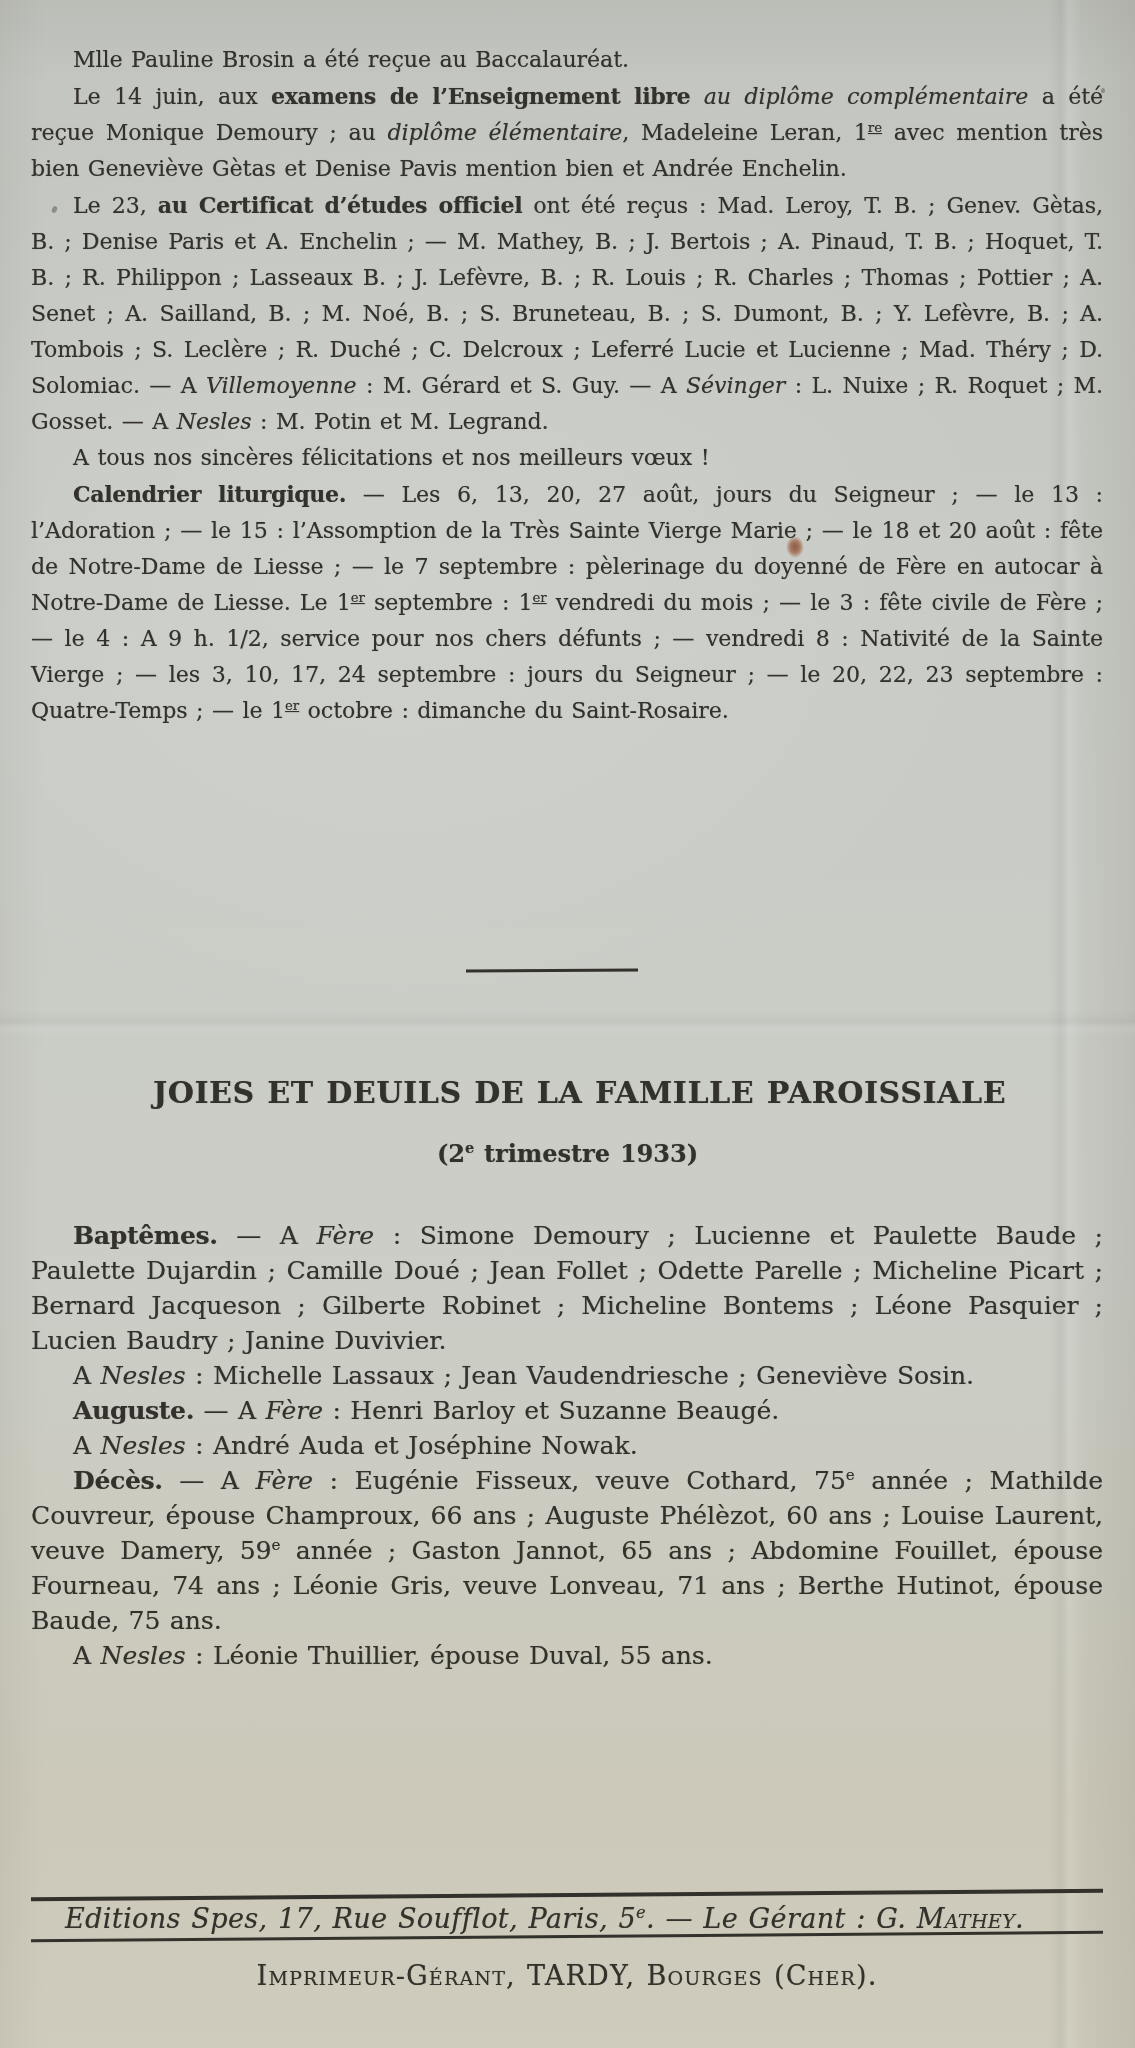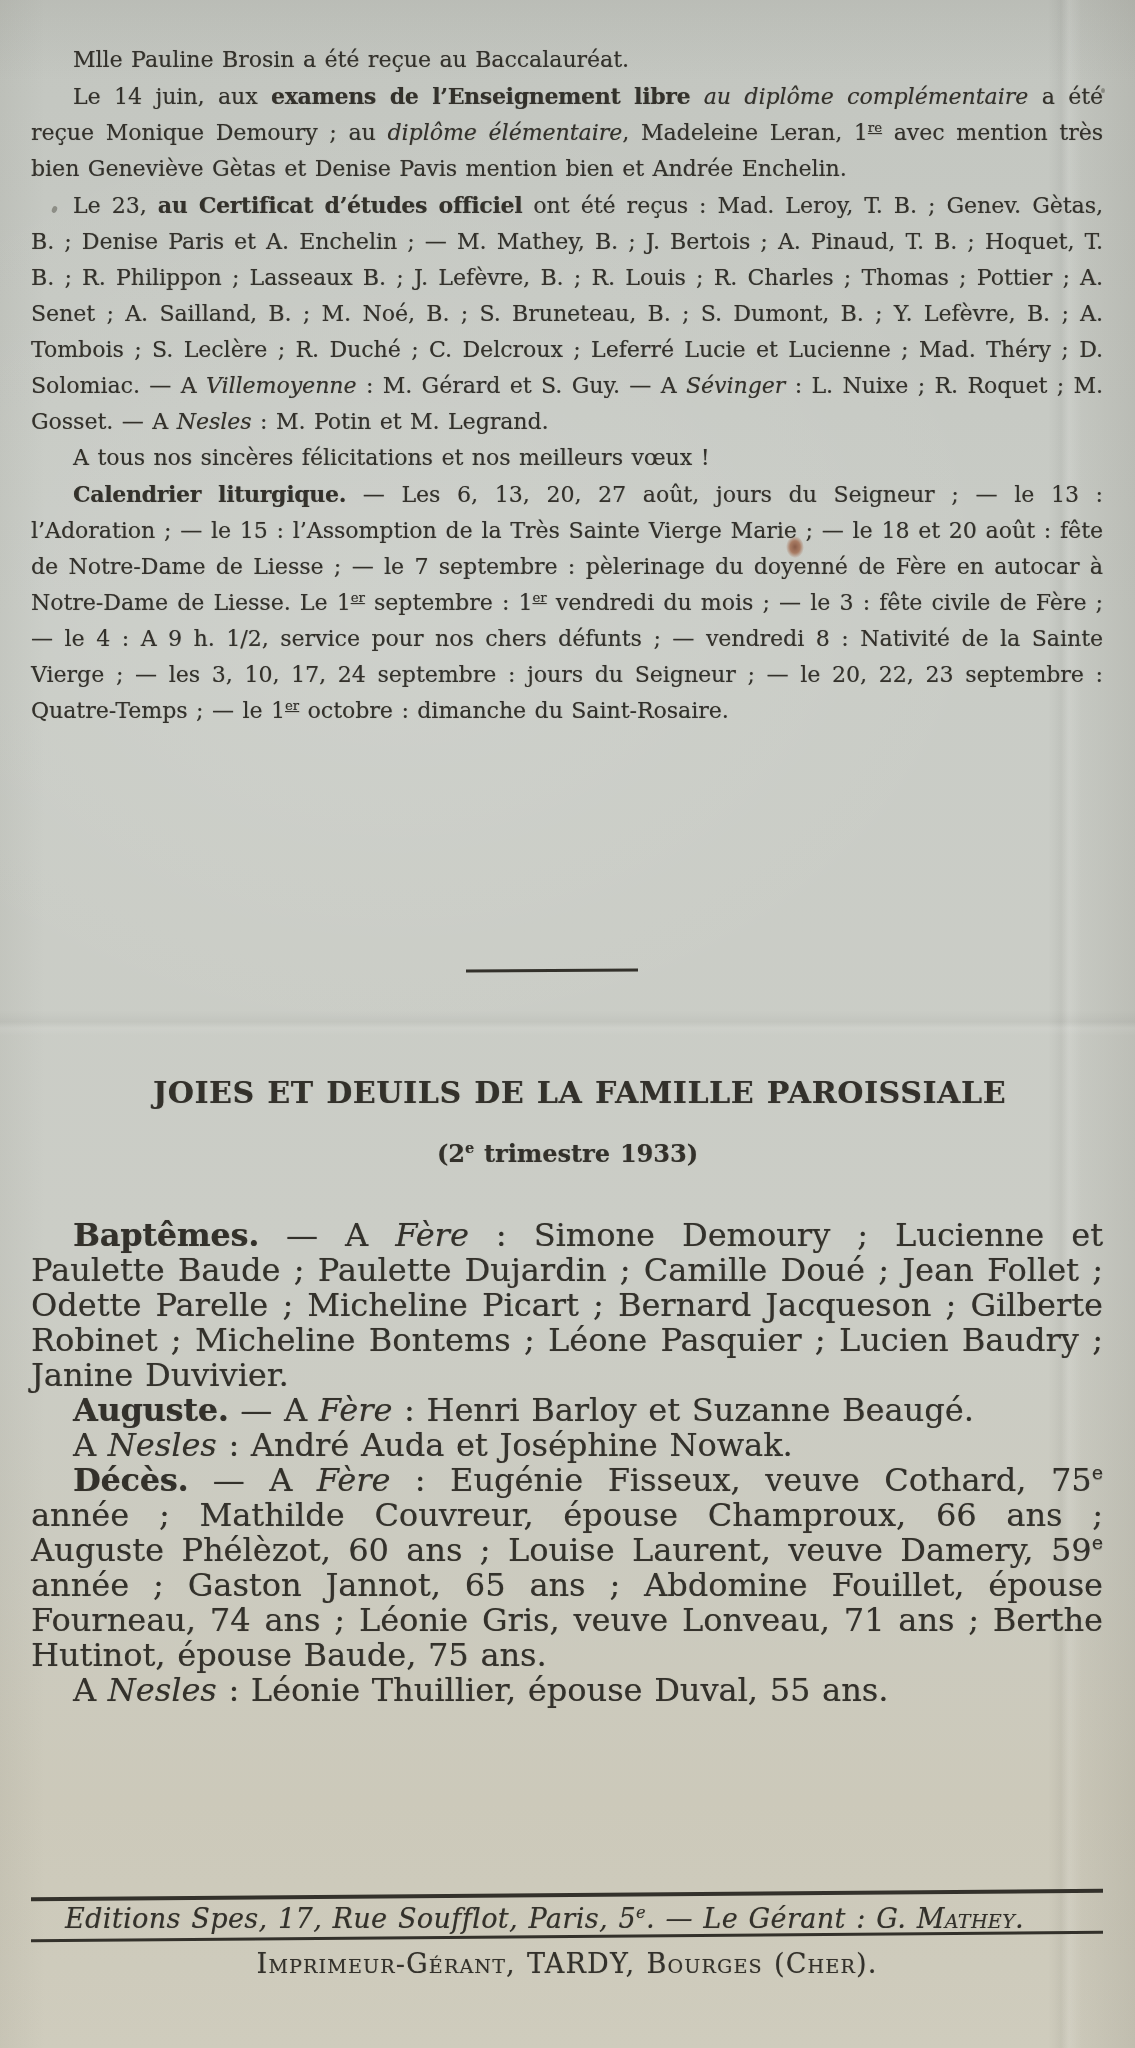--- a/index.html
+++ b/index.html
@@ -29,21 +29,21 @@
     border-radius:54% 60% 50% 58%;
     background:radial-gradient(closest-side,#83523d 0%,#a5745a 55%,rgba(165,116,90,0) 100%);
     opacity:0.92;
   }
   .speck{position:absolute;background:#4a473f;border-radius:50%;opacity:0.45;}
   .speck.s1{left:52px;top:206px;width:5px;height:7px;transform:rotate(24deg);}
   .speck.s2{left:1101px;top:88px;width:4px;height:5px;}
 
   .sec{position:absolute;left:31px;width:1072px;text-align:justify;}
   #sec1{top:42px;font-size:22px;line-height:36px;}
-  #sec2{top:1218px;font-size:32px;line-height:35px;}
+  #sec2{top:1218px;font-size:25px;line-height:35px;}
   .sec p{margin:0;text-indent:42px;}
   .gap-sm{margin-top:8px;}
   .gap-md{margin-top:14px;}
   .gap-lg{margin-top:20px;}
   .closing{margin-top:26px;}
 
   .rb{font-weight:bold;letter-spacing:-0.3px;}
   .ri{font-style:italic;}
   .rsc{font-variant:small-caps;}
   .rsup{font-size:0.60em;vertical-align:super;line-height:0;}
@@ -55,21 +55,21 @@
     font-weight:bold;font-size:30px;letter-spacing:0.6px;padding-left:12px;}
   .subheading{position:absolute;left:0;top:1139px;width:1135px;text-align:center;
     font-weight:bold;font-size:24px;}
 
   .imprint{position:absolute;left:31px;top:1893px;width:1072px;}
   .rule{height:3px;background:#33312b;transform:rotate(-0.45deg);}
   .rule.thick{height:4px;}
   .publisher{font-style:italic;font-size:27px;line-height:33px;margin-top:5px;
     padding-left:34px;letter-spacing:0.4px;}
   .printer{text-align:center;font-variant:small-caps;font-size:27px;line-height:32px;
-    margin-top:10px;letter-spacing:1.2px;}
+    margin-top:22px;letter-spacing:1.2px;}
 </style>
 </head>
 <body>
 
 <div class="paper" style="color: rgb(51, 49, 43);">
   <div class="crease v1"></div>
   <div class="crease h1"></div>
   <div class="speck s1"></div>
   <div class="speck s2"></div>
   <div class="stain"></div>
@@ -82,20 +82,21 @@
       <p class="gap-sm"><span class="rb">Calendrier liturgique.</span><span> — Les 6, 13, 20, 27 août, jours du Seigneur&nbsp;; — le 13&nbsp;: l’Adoration&nbsp;; — le 15&nbsp;: l’Assomption de la Très Sainte Vierge Marie&nbsp;; — le 18 et 20 août&nbsp;: fête de Notre-Dame de Liesse&nbsp;; — le 7 septembre&nbsp;: pèlerinage du doyenné de Fère en autocar à Notre-Dame de Liesse. Le 1</span><span class="rsup ru">er</span><span> septembre&nbsp;: 1</span><span class="rsup ru">er</span><span> vendredi du mois&nbsp;; — le 3&nbsp;: fête civile de Fère&nbsp;; — le 4&nbsp;: A 9 h. 1/2, service pour nos chers défunts&nbsp;; — vendredi 8&nbsp;: Nativité de la Sainte Vierge&nbsp;; — les 3, 10, 17, 24 septembre&nbsp;: jours du Seigneur&nbsp;; — le 20, 22, 23 septembre&nbsp;: Quatre-Temps&nbsp;; — le 1</span><span class="rsup ru">er</span><span> octobre&nbsp;: dimanche du Saint-Rosaire.</span></p>
     </div>
 
   <div class="divider" style="background: rgb(51, 49, 43);"></div>
 
   <div class="heading">JOIES ET DEUILS DE LA FAMILLE PAROISSIALE</div>
   <div class="subheading"><span>(2</span><span class="rsup">e</span><span> trimestre 1933)</span></div>
 
   <div id="sec2" class="sec">
       <p><span class="rb">Baptêmes.</span><span> — A </span><span class="ri">Fère</span><span>&nbsp;: Simone Demoury&nbsp;; Lucienne et Paulette Baude&nbsp;; Paulette Dujardin&nbsp;; Camille Doué&nbsp;; Jean Follet&nbsp;; Odette Parelle&nbsp;; Micheline Picart&nbsp;; Bernard Jacqueson&nbsp;; Gilberte Robinet&nbsp;; Micheline Bontems&nbsp;; Léone Pasquier&nbsp;; Lucien Baudry&nbsp;; Janine Duvivier.</span></p>
+      <p class="gap-md"><span>A </span><span class="ri">Nesles</span><span>&nbsp;: Michelle Lassaux&nbsp;; Jean Vaudendriesche&nbsp;; Geneviève Sosin.</span></p>
       <p class="gap-lg"><span class="rb">Auguste.</span><span> — A </span><span class="ri">Fère</span><span>&nbsp;: Henri Barloy et Suzanne Beaugé.</span></p>
       <p class="gap-md"><span>A </span><span class="ri">Nesles</span><span>&nbsp;: André Auda et Joséphine Nowak.</span></p>
       <p class="gap-lg"><span class="rb">Décès.</span><span> — A </span><span class="ri">Fère</span><span>&nbsp;: Eugénie Fisseux, veuve Cothard, 75</span><span class="rsup">e</span><span> année&nbsp;; Mathilde Couvreur, épouse Champroux, 66 ans&nbsp;; Auguste Phélèzot, 60 ans&nbsp;; Louise Laurent, veuve Damery, 59</span><span class="rsup">e</span><span> année&nbsp;; Gaston Jannot, 65 ans&nbsp;; Abdomine Fouillet, épouse Fourneau, 74 ans&nbsp;; Léonie Gris, veuve Lonveau, 71 ans&nbsp;; Berthe Hutinot, épouse Baude, 75 ans.</span></p>
       <p class="gap-md"><span>A </span><span class="ri">Nesles</span><span>&nbsp;: Léonie Thuillier, épouse Duval, 55 ans.</span></p>
     </div>
 
   <div class="imprint">
     <div class="rule thick" style="background: rgb(51, 49, 43);"></div>
     <div class="publisher"><span class="ri">Editions Spes, 17, Rue Soufflot, Paris, 5</span><span class="ri rsup">e</span><span class="ri">. — </span><span class="ri">Le Gérant&nbsp;: G. </span><span class="ri rsc">Mathey.</span></div>
     <div class="rule" style="background: rgb(51, 49, 43);"></div>

